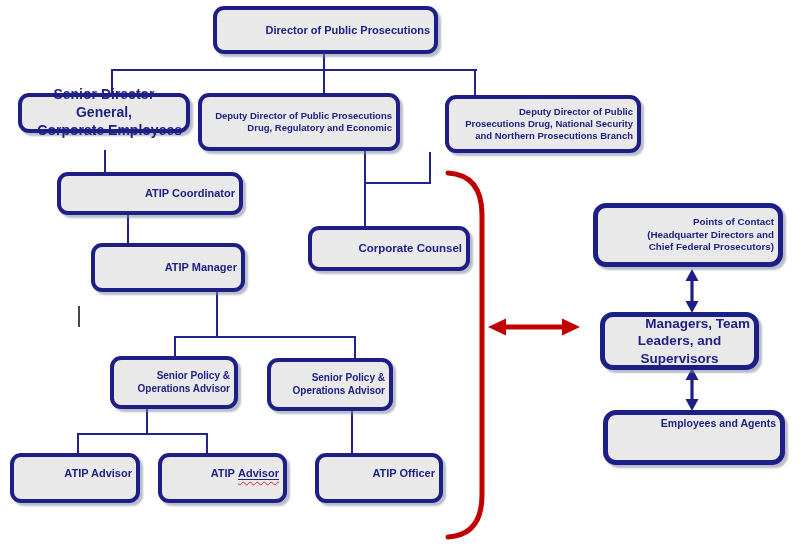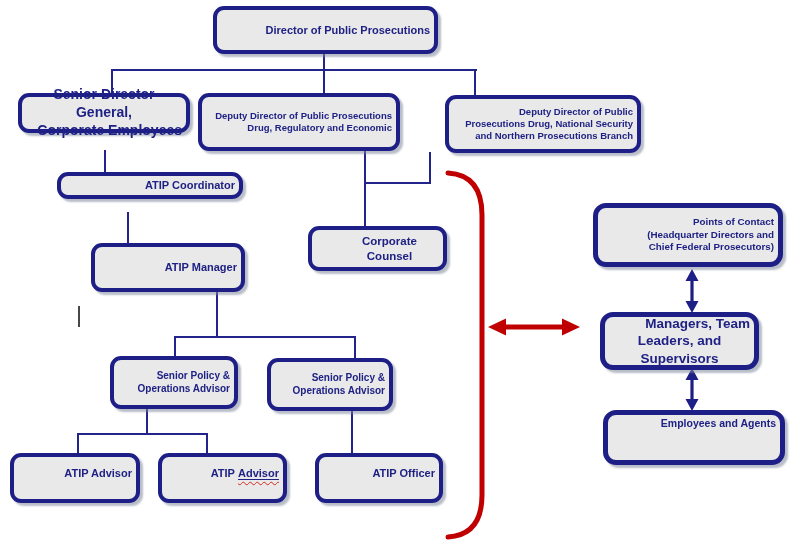--- a/index.html
+++ b/index.html
@@ -88,29 +88,29 @@
     <div>Deputy Director of Public Prosecutions</div>
     <div>Drug, Regulatory and Economic</div>
   </div>
 
   <div class="node" style="left:409px;top:95px;width:196px;height:58px;font-size:9.5px;margin-left:36px;">
     <div>Deputy Director of Public</div>
     <div>Prosecutions Drug, National Security</div>
     <div>and Northern Prosecutions Branch</div>
   </div>
 
-  <div class="node" style="left:57px;top:172px;width:186px;height:27px;font-size:11px;">
+  <div class="node" style="left:57px;top:172px;width:186px;height:43px;font-size:11px;">
     <div>ATIP Coordinator</div>
   </div>
 
   <div class="node" style="left:91px;top:243px;width:154px;height:49px;font-size:11px;">
     <div>ATIP Manager</div>
   </div>
 
-  <div class="node" style="left:308px;top:226px;width:139px;height:45px;font-size:11.5px;padding-left:28px;">
+  <div class="node" style="left:308px;top:226px;width:162px;height:45px;font-size:11.5px;padding-left:28px;">
     <div>Corporate Counsel</div>
   </div>
 
   <div class="node" style="left:110px;top:356px;width:128px;height:53px;font-size:10px;">
     <div>Senior Policy &amp;</div>
     <div>Operations Advisor</div>
   </div>
 
   <div class="node" style="left:267px;top:358px;width:126px;height:53px;font-size:10px;">
     <div>Senior Policy &amp;</div>

